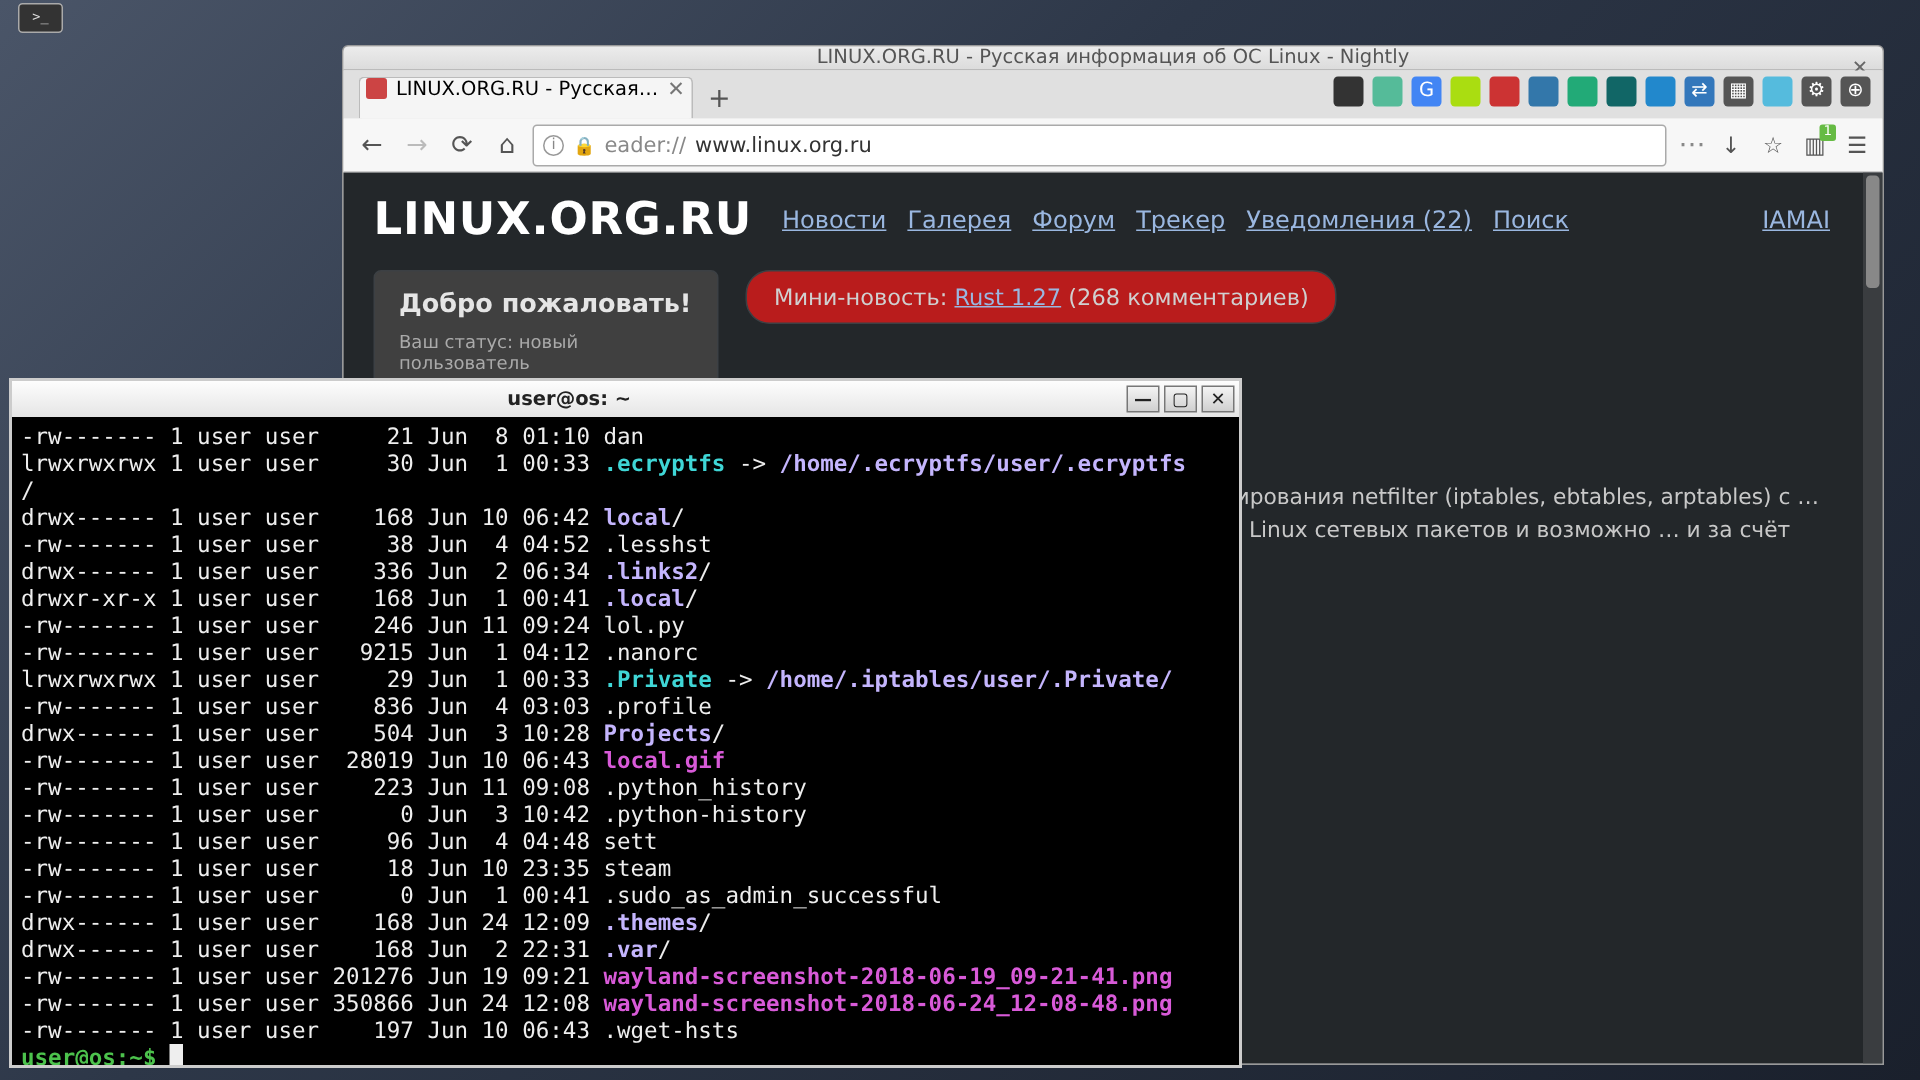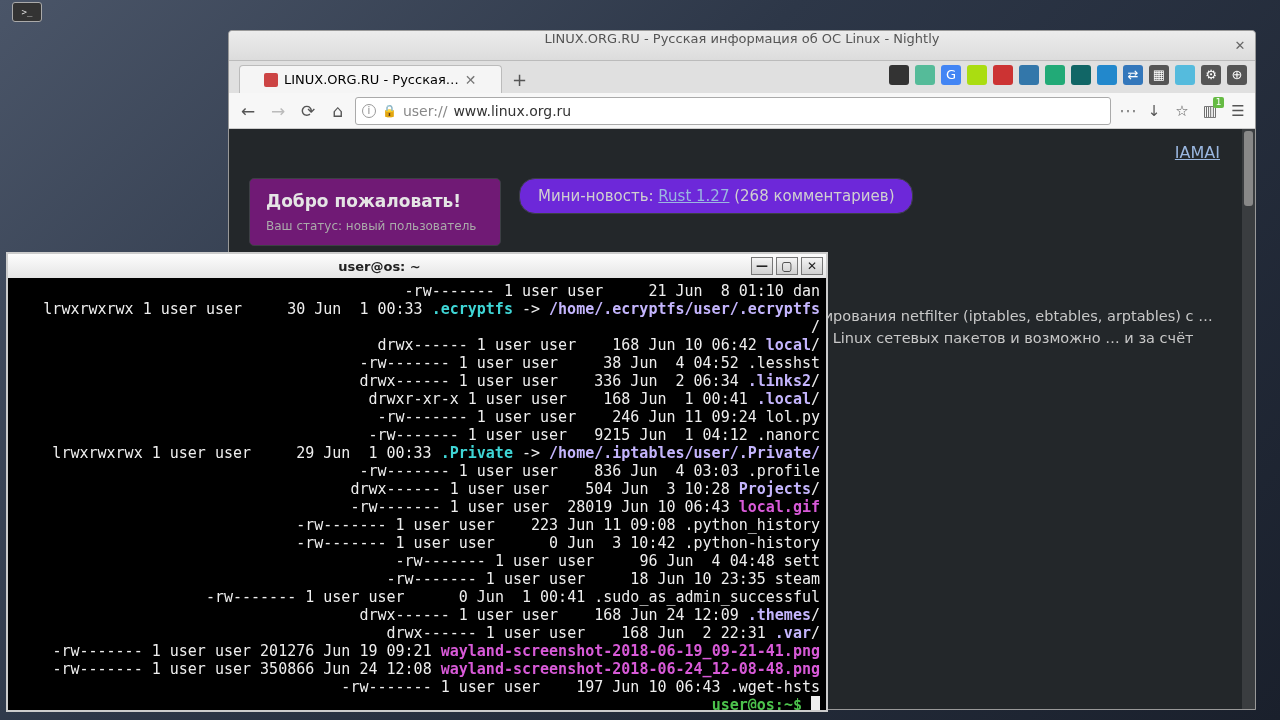--- a/index.html
+++ b/index.html
@@ -16,38 +16,38 @@
   display: flex; align-items: center; justify-content: center;
 }
 .desktop-icon::after { content: ">_"; color: #ddd; font-size: 9px; font-family: monospace; }
 
 .browser {
   position: absolute; top: 30px; left: 228px; width: 1028px; height: 680px;
   background: #e8e8e8; border: 1px solid #999; border-radius: 4px 4px 0 0;
   display: flex; flex-direction: column;
 }
 .br-title {
-  height: 30px; background: linear-gradient(#ececec,#dcdcdc);
+  height: 16px; background: linear-gradient(#ececec,#dcdcdc);
   display: flex; align-items: flex-start; justify-content: center; position: relative;
   font-size: 13px; color: #555;
   border-radius: 4px 4px 0 0; border-bottom: 1px solid #bbb;
 }
 .br-close {
   position: absolute; right: 6px; top: 6px; width: 18px; height: 18px;
   font-size: 13px; color: #666; text-align: center; line-height: 18px;
   cursor: pointer;
 }
 .tabbar {
   height: 32px; background: #e0e0e0; display: flex; align-items: flex-end;
   padding-left: 10px; position: relative;
 }
 .tab {
   height: 28px; background: #f5f5f5; border: 1px solid #bbb; border-bottom: none;
-  border-radius: 4px 4px 0 0; display: flex; align-items: center;
-  padding: 0 24px; font-size: 13px; gap: 6px; min-width: 190px;
+  border-radius: 4px 4px 0 0; display: flex; align-items: flex-start;
+  padding: 0 4px; font-size: 13px; gap: 6px; min-width: 190px;
 }
 .tab .favicon { width: 14px; height: 14px; background: #c44; border-radius: 2px; }
 .tab-x { color: #777; font-size: 14px; cursor: pointer; margin-left: auto; }
 .newtab { width: 24px; height: 24px; margin-left: 6px; font-size: 18px;
   color: #555; text-align: center; line-height: 22px; cursor: pointer; }
 .ext-icons { position: absolute; right: 8px; top: 4px; display: flex; gap: 6px; }
 .ext-icons span {
   width: 20px; height: 20px; border-radius: 3px; display: inline-block;
   font-size: 13px; text-align: center; line-height: 20px; color: #fff;
 }
@@ -85,27 +85,27 @@
 }
 .scrollbar { position:absolute; right:0; top:0; width:13px; height:100%; background:#3a3d40; }
 .scrollbar-thumb { position:absolute; right:2px; top:2px; width:9px; height:75px; background:#888; border-radius:3px; }
 .site-hdr { display: flex; align-items: center; gap: 20px; }
 .logo { font-size: 30px; font-weight: bold; color: #fff; letter-spacing: 0.5px; }
 .menu { display: flex; gap: 14px; font-size: 16px; }
 .menu a { color: #9ab7e0; text-decoration: underline; cursor: pointer; }
 .userlink { margin-left: auto; color: #9ab7e0; text-decoration: underline; font-size: 16px; cursor: pointer; margin-right: 15px; text-align: center;}
 .row2 { display: flex; gap: 18px; margin-top: 16px; align-items: flex-start; }
 .welcome {
-  background: #701a75; border: 1px solid #3c4044; border-radius: 5px;
-  padding: 12px 16px; width: 252px;
+  background: #404040; border: 1px solid #3c4044; border-radius: 5px;
+  padding: 12px 16px; width: 230px;
 }
 .welcome h3 { font-size: 17px; color: #e5e5e5; }
 .welcome p { font-size: 12px; color: #aaa; margin-top: 8px; }
 .mini {
-  background: #6d28d9; border: 1px solid #3c4044; border-radius: 16px;
+  background: #b91c1c; border: 1px solid #3c4044; border-radius: 16px;
   padding: 8px 18px; font-size: 15px;
 }
 .mini a { color: #9ab7e0; text-decoration: underline; }
 .article { margin-top: 20px; max-width: 980px; }
 .article h2 { font-size: 24px; color: #fff; font-weight: bold; }
 .article h2 .uline { text-decoration: underline; }
 .article p { font-size: 14.5px; color: #c8c8c8; margin-top: 12px; line-height: 1.5; }
 .codeblock { font-family: monospace; color: #bfbfbf; font-size: 14.5px;
   margin-top: 24px; line-height: 1.3; white-space: pre; }
 
@@ -123,21 +123,20 @@
 .twbtns { display: flex; }
 .twbtn {
   width: 22px; height: 18px; border: 1px solid #777;
   background: linear-gradient(#f4f4f4,#d0d0d0); margin-right: 3px;
   font-size: 12px; text-align: center; line-height: 16px; cursor: pointer;
 }
 .term-body {
   flex: 1; background: #000; color: #eee; font-family: "DejaVu Sans Mono", monospace;
   font-size: 15px; line-height: 18px; padding: 4px 6px; white-space: pre;
   overflow: hidden;
-  text-align: right;
 }
 .term-body .dir { color: #c4b5fd; font-weight: bold; }
 .term-body .exe { color: #4cc24c; font-weight: bold; }
 .term-body .lnk { color: #3fd6d6; font-weight: bold; }
 .term-body .img { color: #d85ad8; font-weight: bold; }
 .cursor {
   display: inline-block; width: 9px; height: 16px; background: #eee;
   vertical-align: -2px;
 }
 </style>
@@ -176,36 +175,45 @@
       </div>
   </div>
   <div class="toolbar">
     <span class="navbtn">←</span>
     <span class="navbtn disabled">→</span>
     <span class="navbtn">⟳</span>
     <span class="navbtn">⌂</span>
     <div class="urlbar">
       <span class="info">i</span>
       <span class="lock">🔒</span>
-      <span class="url-proto">user://</span>
+      <span class="url-proto">eader://</span>
         <span class="url-host">www.linux.org.ru</span>
     </div>
     <div class="tool-right">
       <span style="color:#888; font-size:18px;">⋯</span>
       <span class="tbtn">↓</span>
       <span class="tbtn">☆</span>
       <span class="tbtn badge1">▥</span>
       <span class="tbtn">☰</span>
     </div>
   </div>
   <div class="page">
     <div class="scrollbar">
       <div class="scrollbar-thumb"></div>
     </div>
     <div class="site-hdr">
+      <div class="logo">LINUX.ORG.RU</div>
+      <div class="menu" id="site-menu">
+          <a>Новости</a>
+          <a>Галерея</a>
+          <a>Форум</a>
+          <a>Трекер</a>
+          <a>Уведомления (22)</a>
+          <a>Поиск</a>
+        </div>
       <a class="userlink">IAMAI</a>
     </div>
     <div class="row2">
       <div class="welcome">
         <h3>Добро пожаловать!</h3>
         <p>Ваш статус: новый пользователь</p>
       </div>
       <div class="mini">
         <span>Мини-новость: </span><a>Rust 1.27</a><span> (268 комментариев)</span>
       </div>

